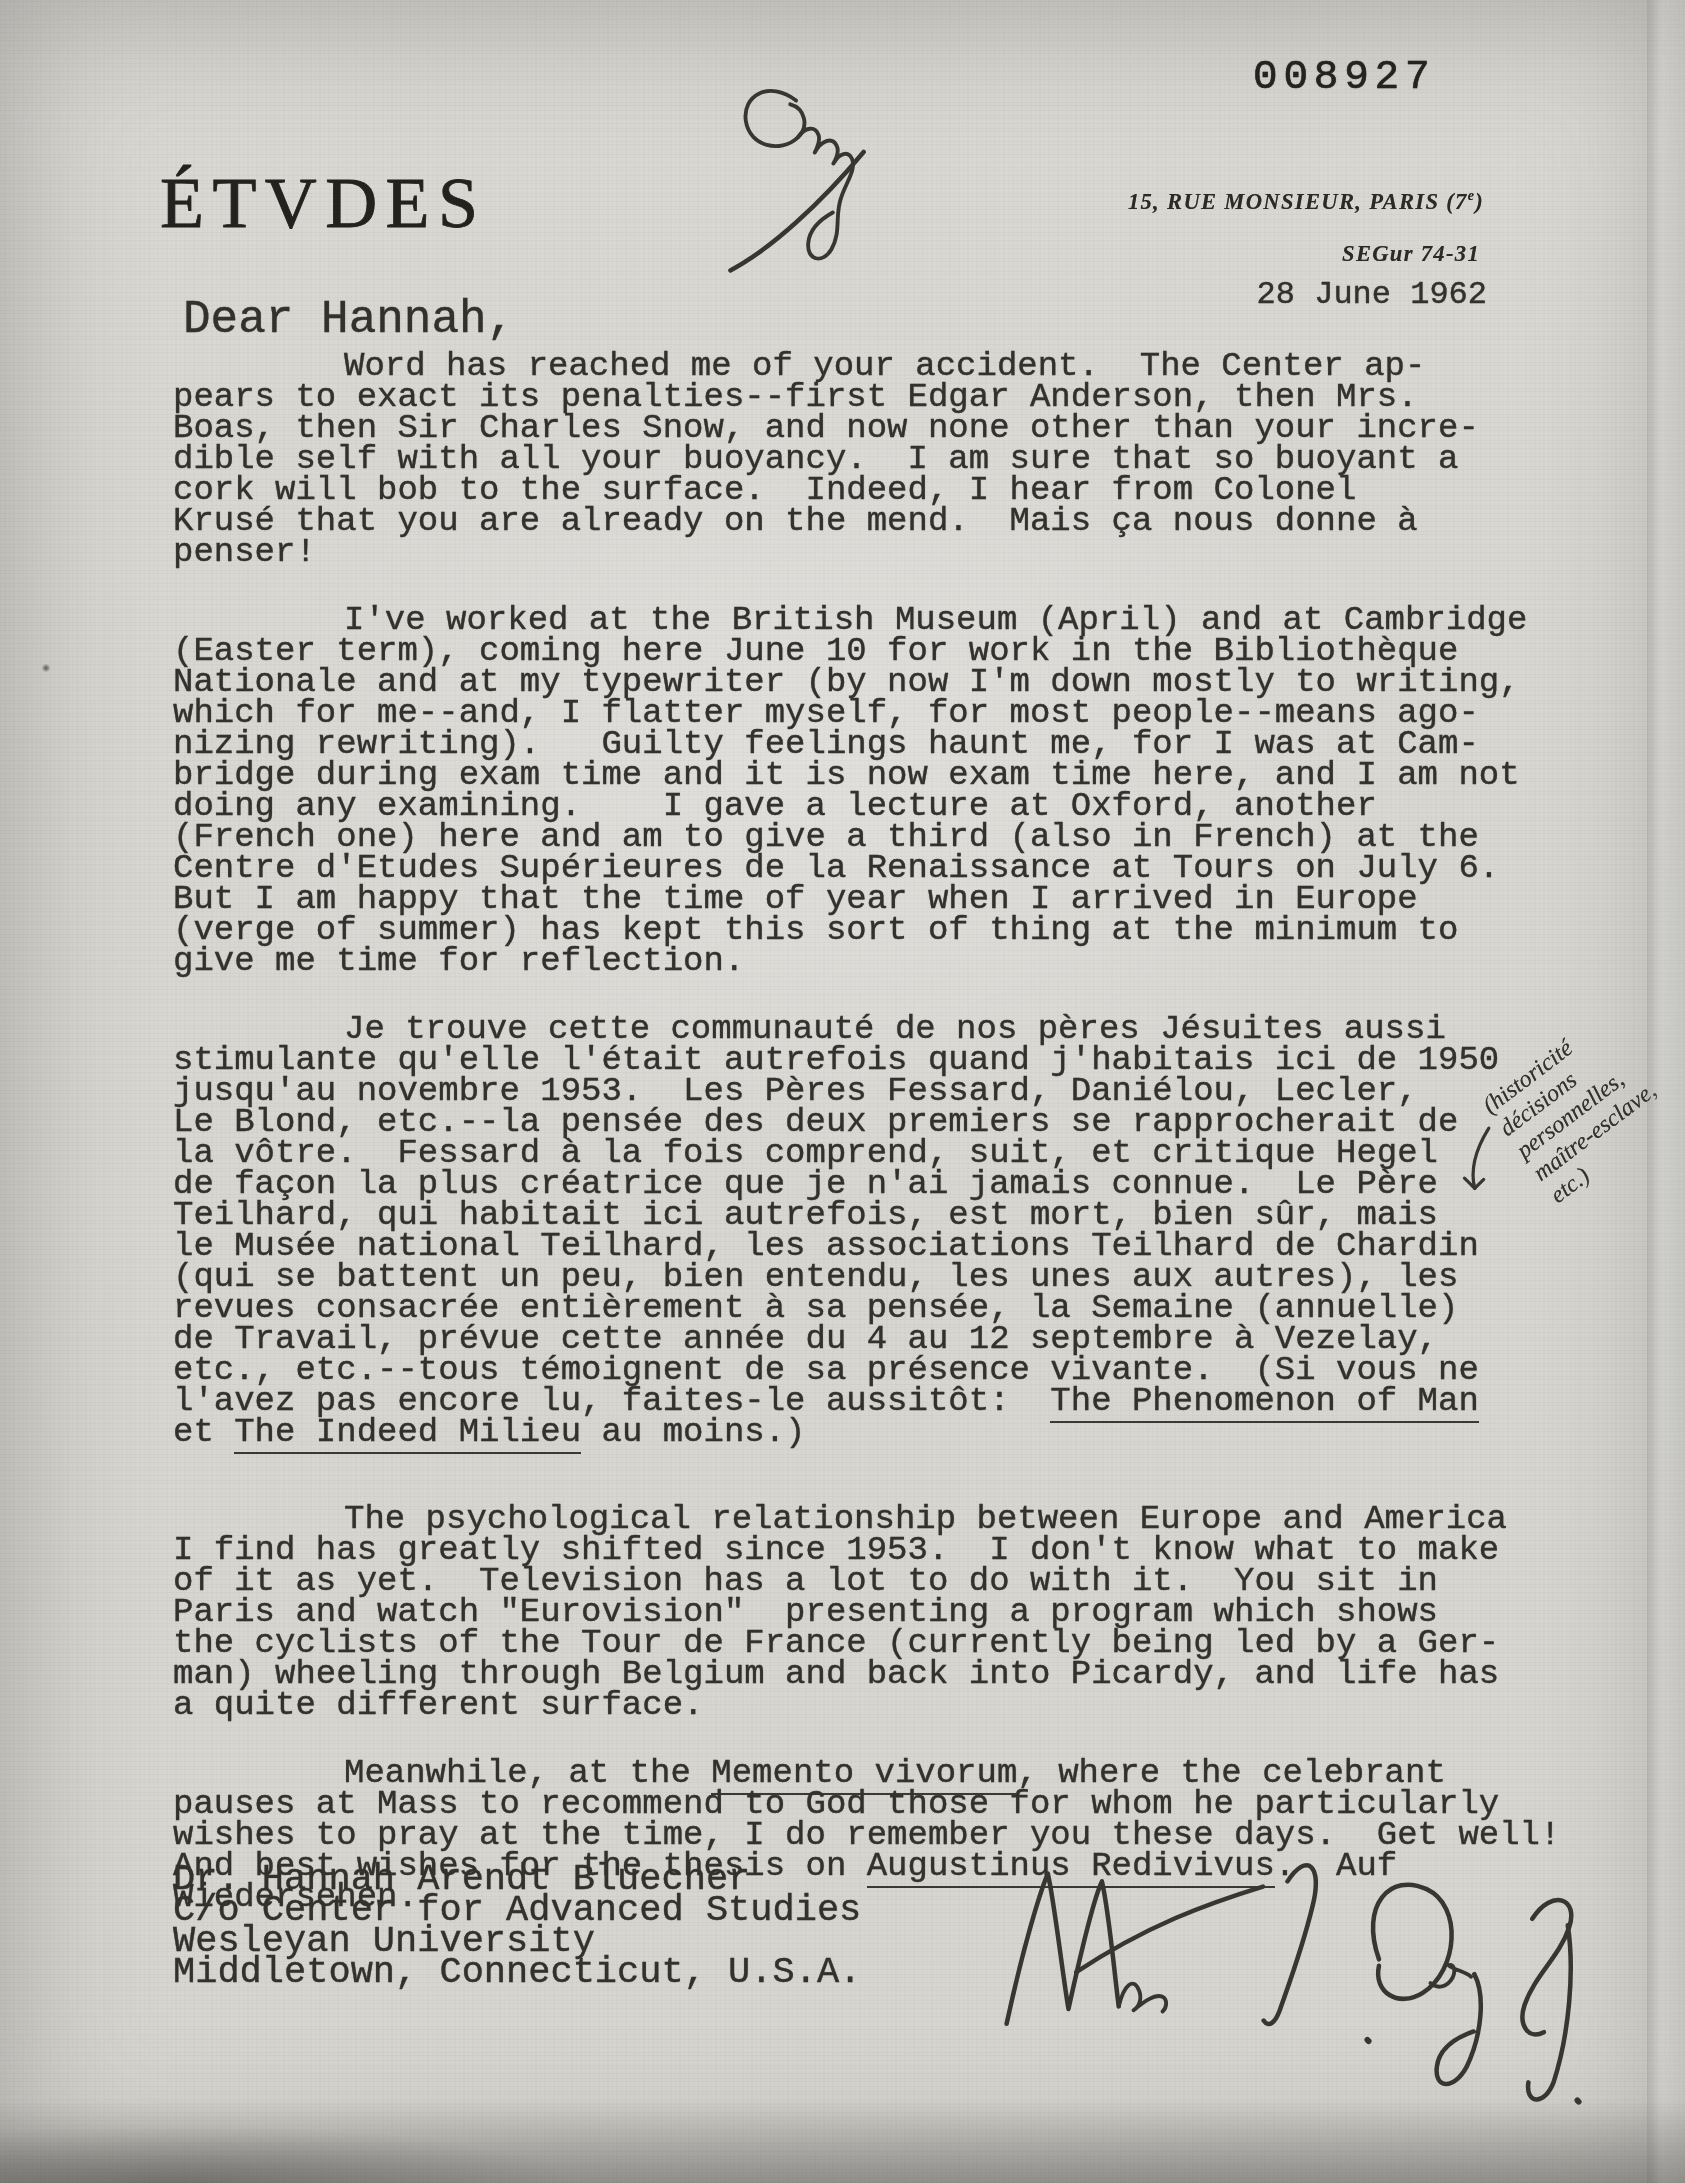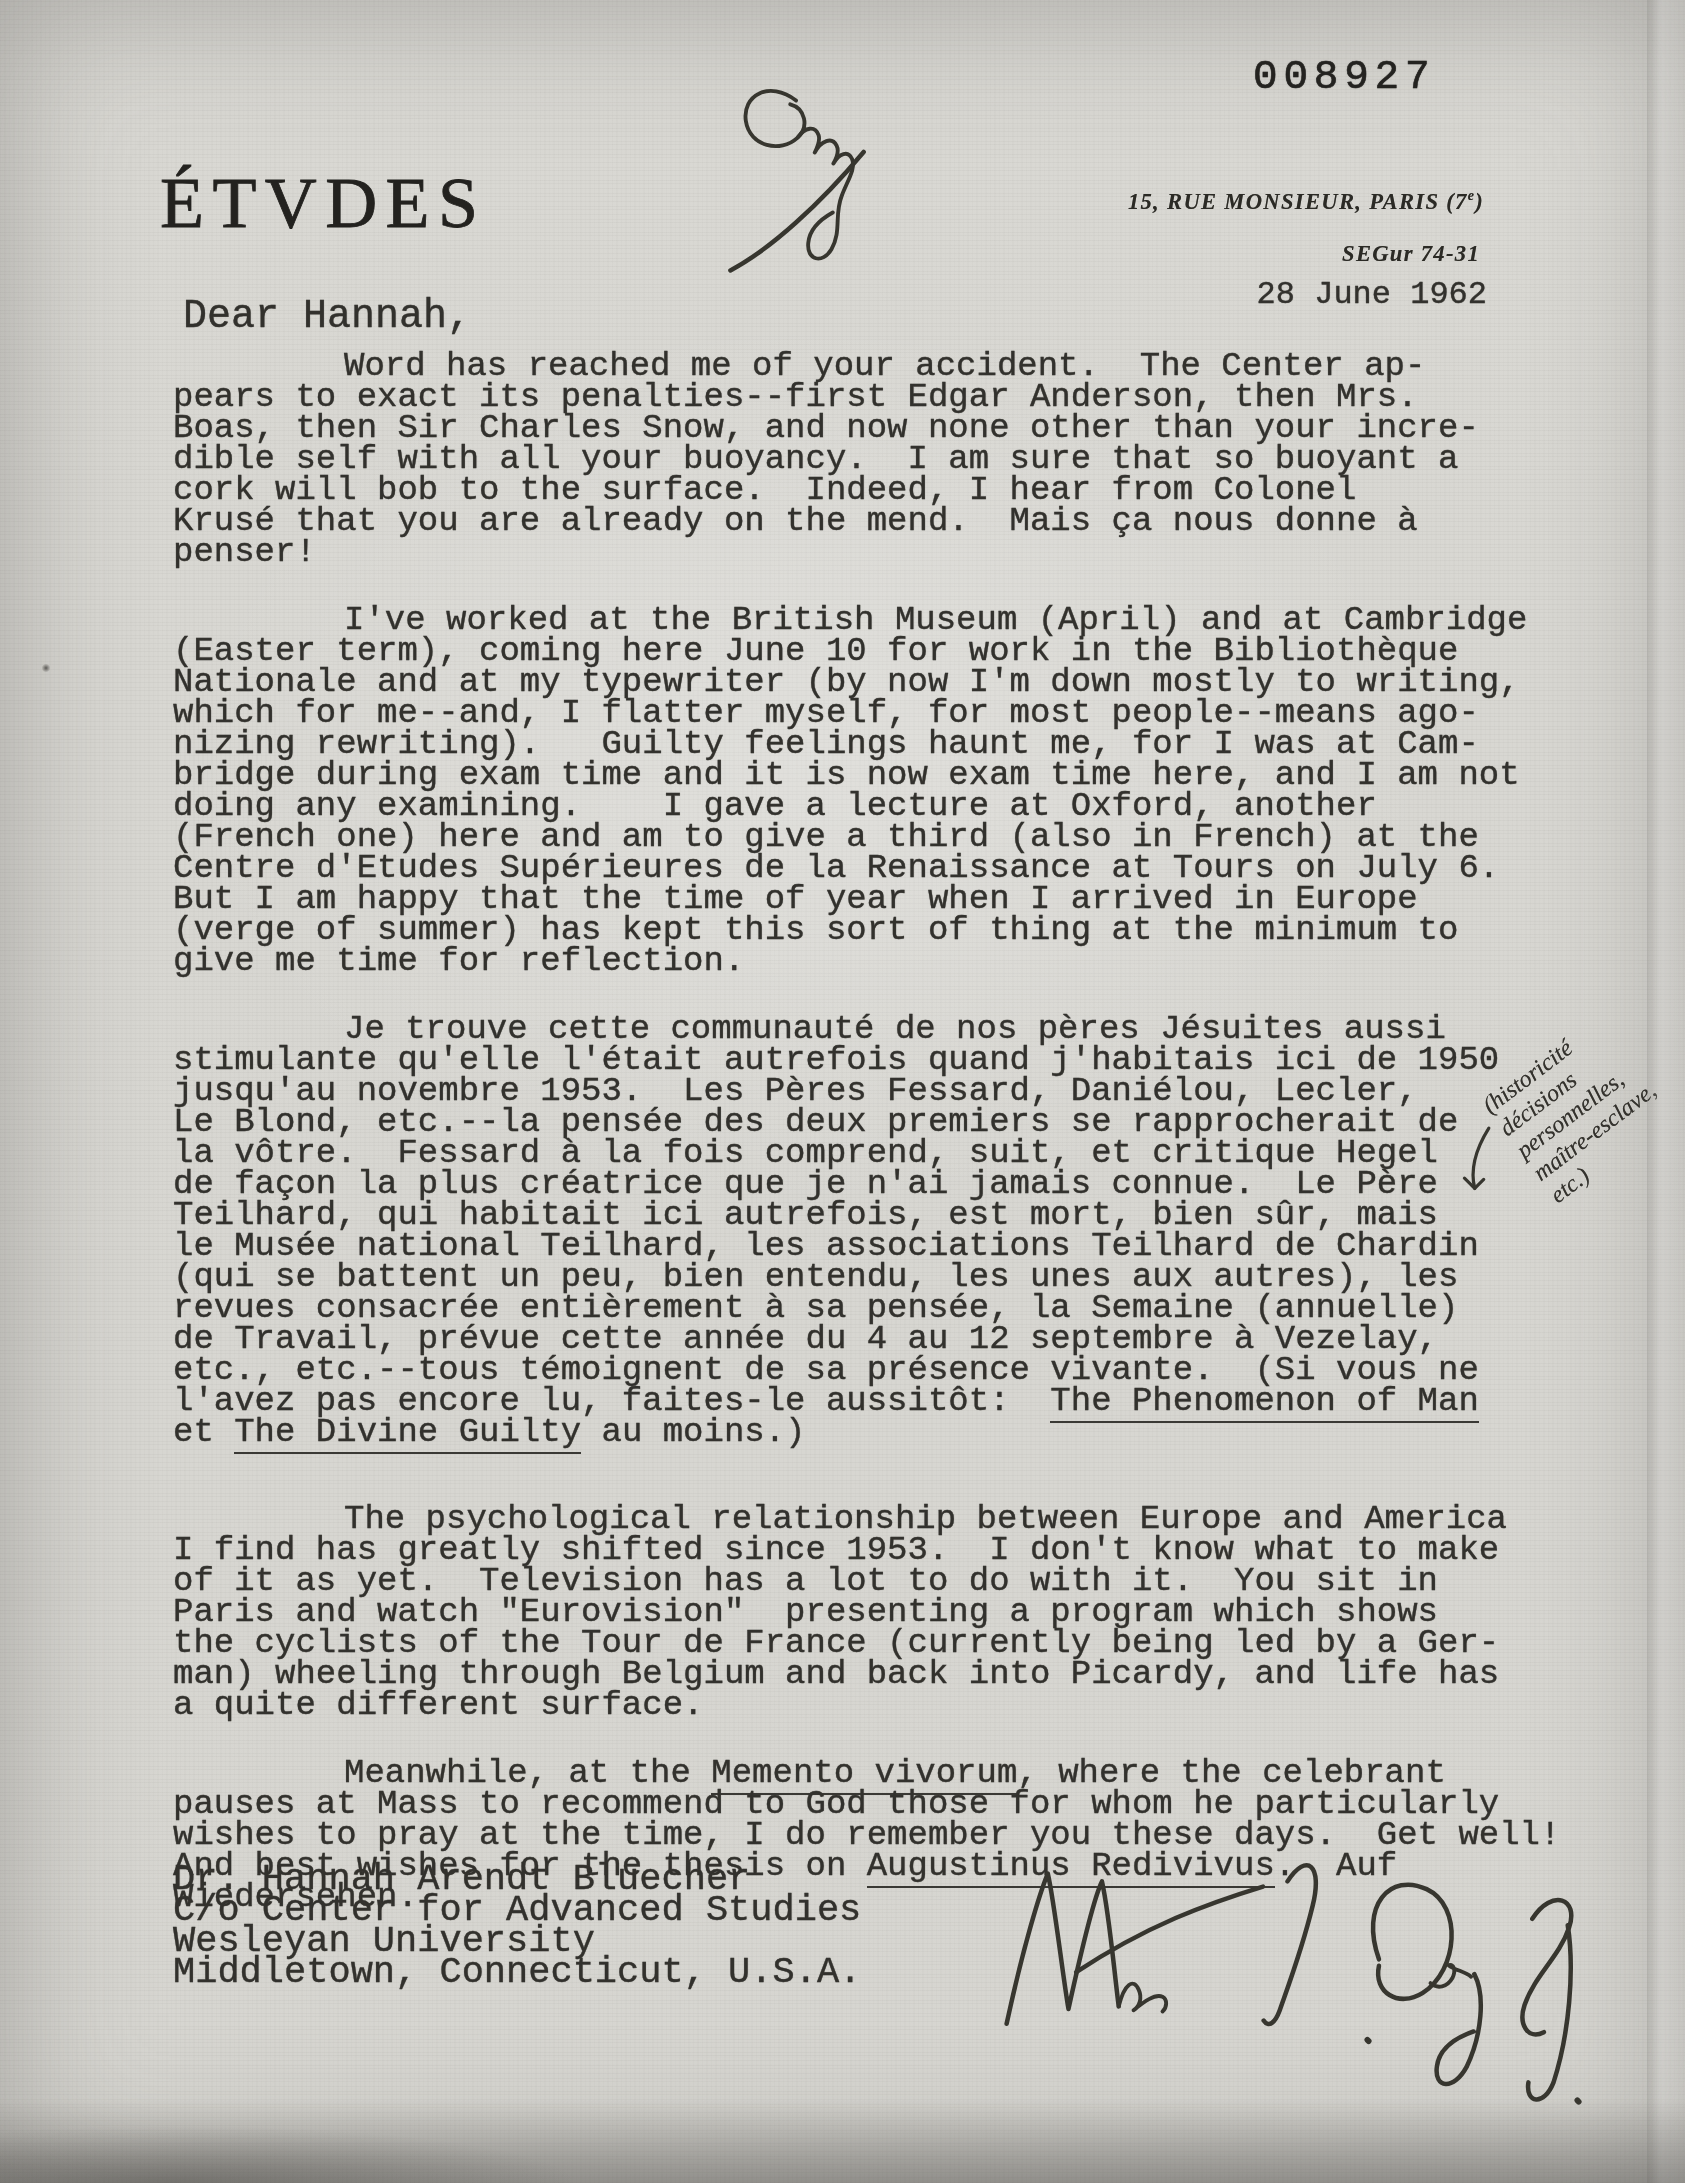--- a/index.html
+++ b/index.html
@@ -38,21 +38,21 @@
     text-shadow:0 0 0.6px rgba(40,40,36,0.5);
   }
   .lh-address sup{font-size:14px;}
   .lh-phone{
     right:205px;top:241px;text-align:right;
     font-family:"Liberation Serif","DejaVu Serif",serif;
     font-style:italic;font-weight:700;font-size:22.6px;letter-spacing:1.3px;color:#2b2a25;
     text-shadow:0 0 0.6px rgba(40,40,36,0.5);
   }
   .lh-date{right:198px;top:276px;font-size:32px;}
-  .salutation{left:183px;top:294px;font-size:40px;}
+  .salutation{left:183px;top:294px;font-size:46px;}
   .body{left:173px;top:351px;width:1424px;font-size:34px;line-height:31px;}
   .body p{margin:0 0 37px 0;white-space:pre-wrap;text-indent:171px;}
   .body p.p2{}
   .body p.p3{margin-bottom:56px;}
   .u{border-bottom:2.6px solid rgba(44,43,39,0.92);padding-bottom:0.6px;}
   .recipient{left:173px;top:1864px;font-size:37px;line-height:31px;white-space:pre-wrap;}
   .marginalia{
     left:1477px;top:1097px;width:258px;
     font-family:"Liberation Serif","DejaVu Serif",serif;
     font-style:italic;font-size:24px;line-height:28px;color:#34322d;
@@ -121,21 +121,21 @@
 Le Blond, etc.--la pensée des deux premiers se rapprocherait de
 la vôtre.  Fessard à la fois comprend, suit, et critique Hegel
 de façon la plus créatrice que je n'ai jamais connue.  Le Père
 Teilhard, qui habitait ici autrefois, est mort, bien sûr, mais
 le Musée national Teilhard, les associations Teilhard de Chardin
 (qui se battent un peu, bien entendu, les unes aux autres), les
 revues consacrée entièrement à sa pensée, la Semaine (annuelle)
 de Travail, prévue cette année du 4 au 12 septembre à Vezelay,
 etc., etc.--tous témoignent de sa présence vivante.  (Si vous ne
 l'avez pas encore lu, faites-le aussitôt:  </span><span class="u">The Phenomenon of Man</span><span>
-et </span><span class="u">The Divine Guilty</span><span> au moins.)</span></p>
+et </span><span class="u">The Indeed Milieu</span><span> au moins.)</span></p>
     <p class="p4">The psychological relationship between Europe and America
 I find has greatly shifted since 1953.  I don't know what to make
 of it as yet.  Television has a lot to do with it.  You sit in
 Paris and watch "Eurovision"  presenting a program which shows
 the cyclists of the Tour de France (currently being led by a Ger-
 man) wheeling through Belgium and back into Picardy, and life has
 a quite different surface.</p>
     <p class="p5"><span>Meanwhile, at the </span><span class="u">Memento vivorum</span><span>, where the celebrant
 pauses at Mass to recommend to God those for whom he particularly
 wishes to pray at the time, I do remember you these days.  Get well!

